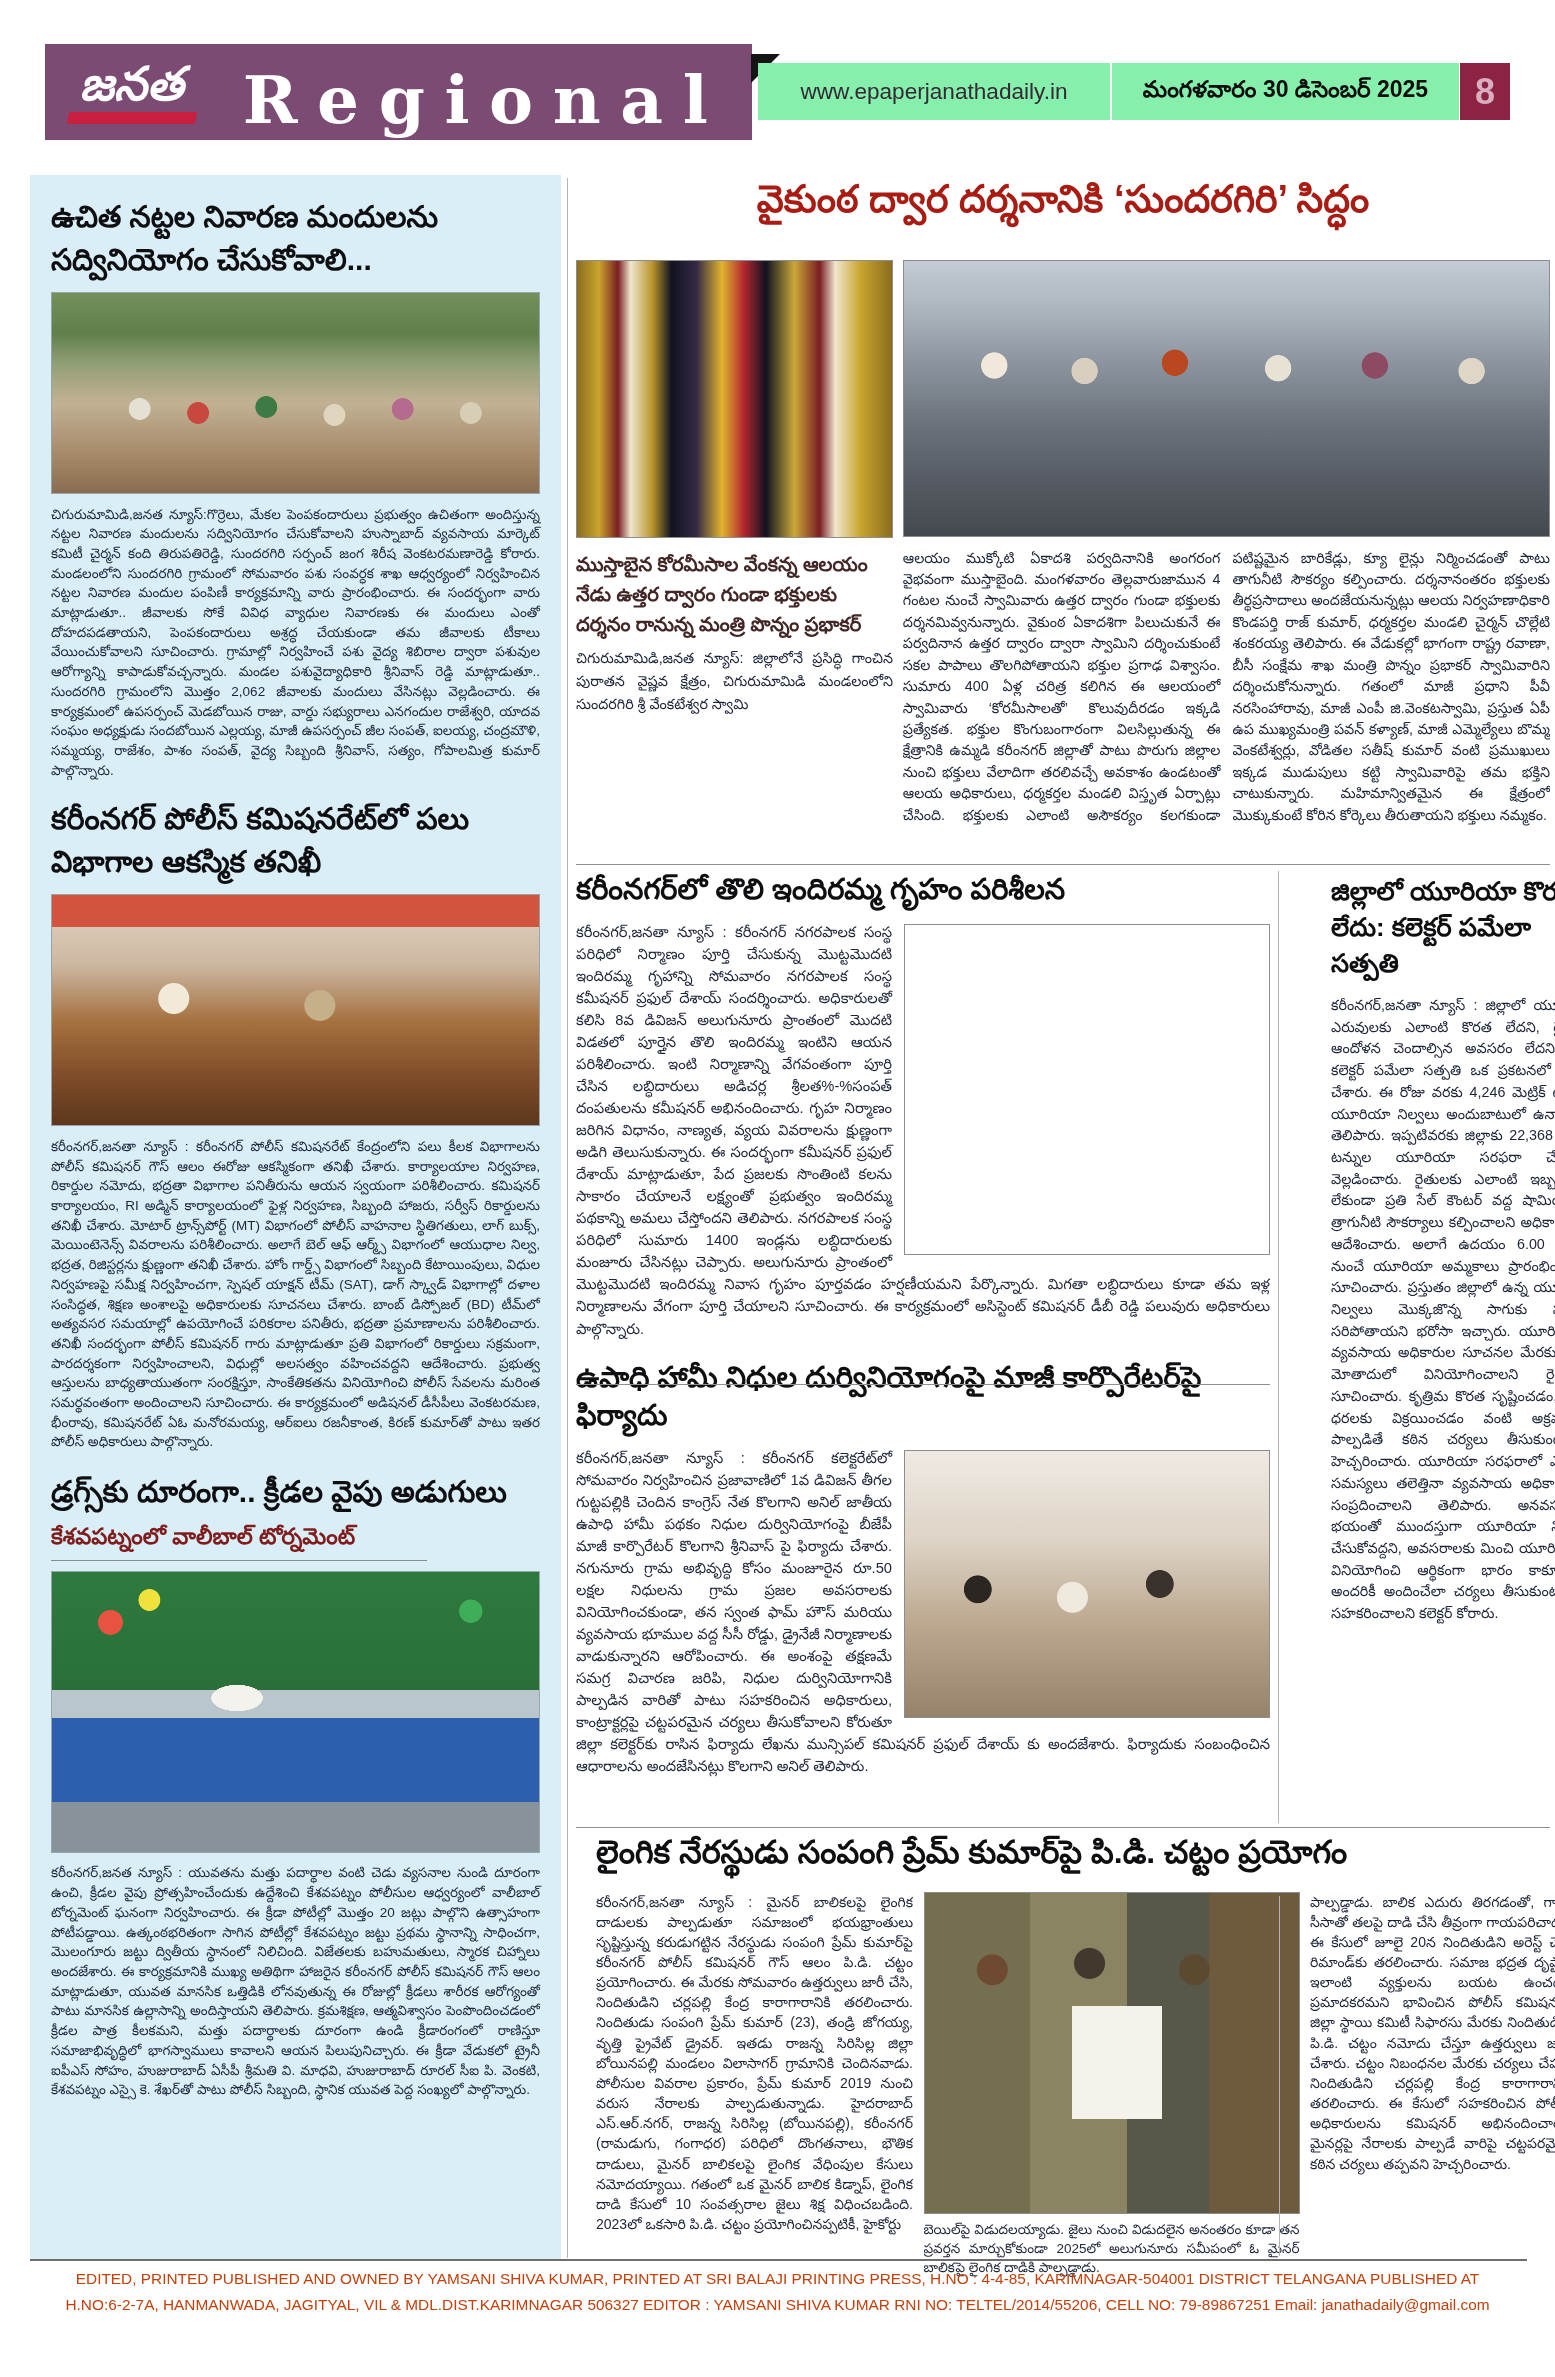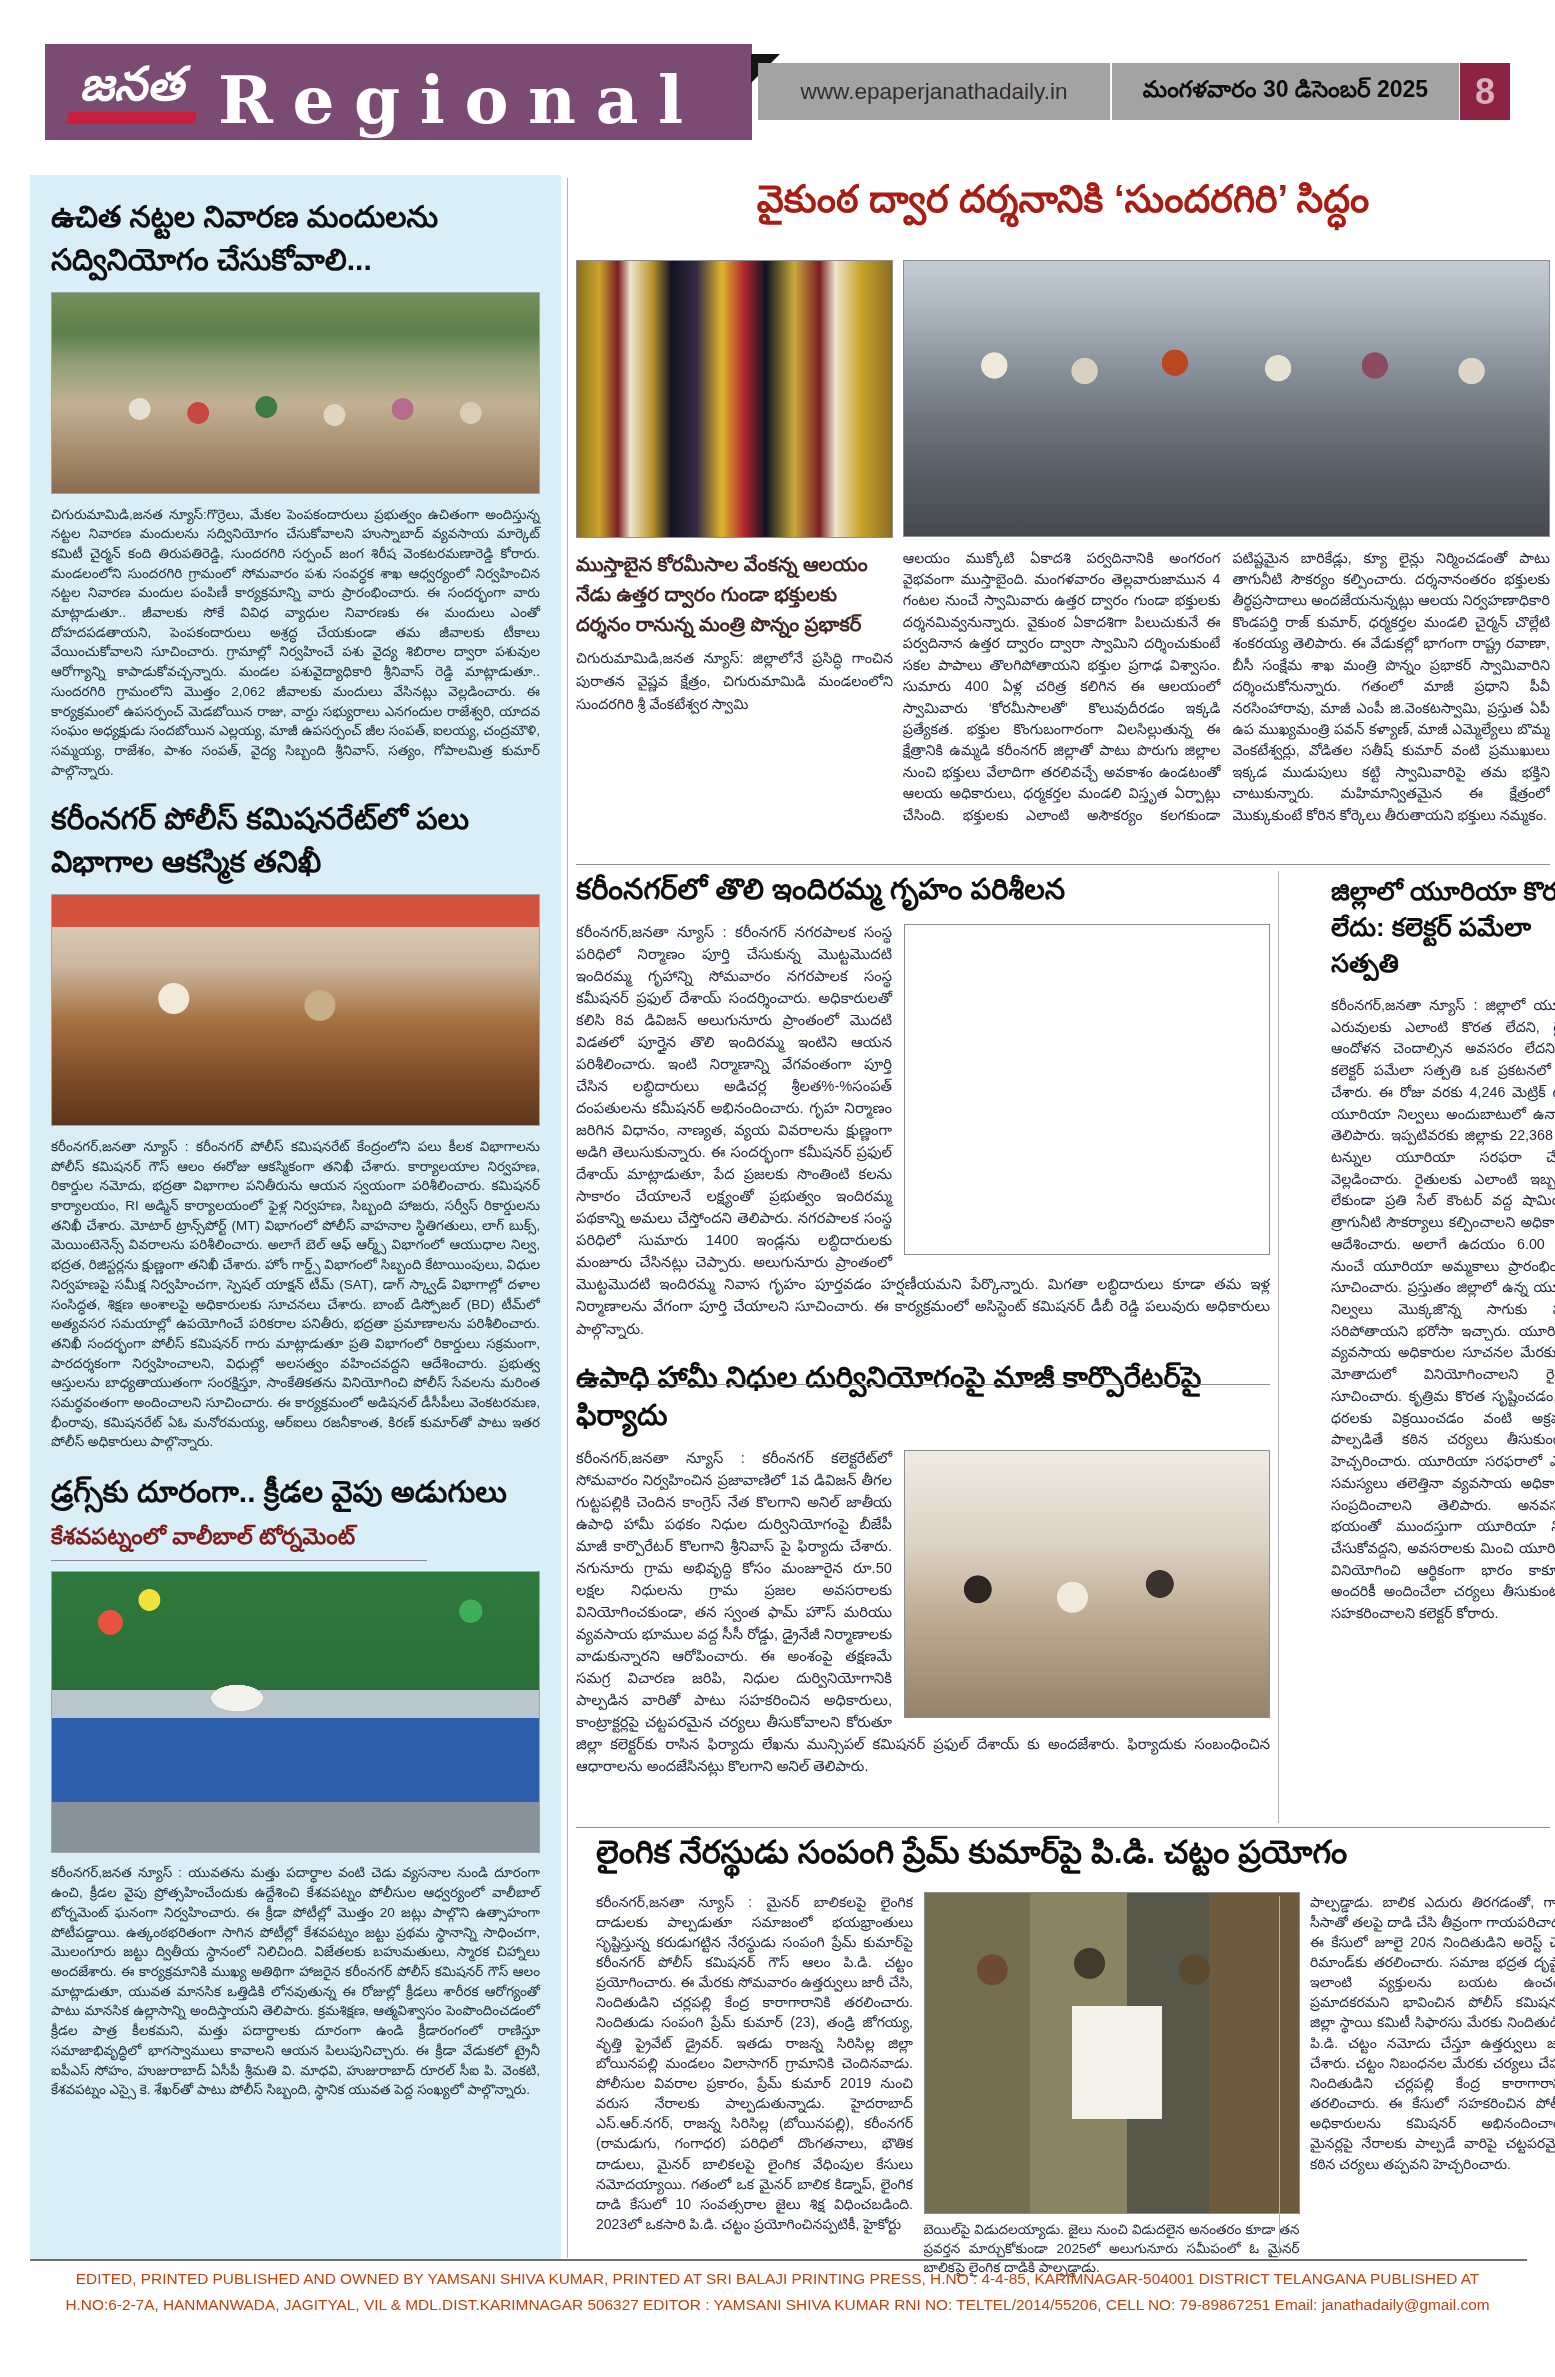--- a/index.html
+++ b/index.html
@@ -7,25 +7,25 @@
   .page{position:relative;width:1555px;height:2377px;background:#ffffff;overflow:hidden;}
 
   
   .masthead{position:absolute;left:45px;top:44px;width:707px;height:96px;background:#7b4b74;
     display:flex;align-items:center;}
   .logo-wrap{width:173px;display:flex;flex-direction:column;align-items:center;justify-content:center;}
   .logo-script{color:#ffffff;font-size:47px;font-weight:bold;font-style:italic;
     font-family:"DejaVu Serif","Liberation Serif",serif;line-height:1;}
   .logo-ribbon{margin-top:4.5px;width:128px;height:12px;background:#c81f3e;border-radius:1.5px;
     transform:skewX(-12deg);}
-  .masthead-title{flex:1;color:#ffffff;font-size:66px;font-weight:bold;
+  .masthead-title{flex:1;color:#ffffff;text-align:center;font-size:66px;font-weight:bold;
     letter-spacing:19.6px;font-family:"DejaVu Serif","Liberation Serif",serif;line-height:1;margin-top:16px;}
   .fold-triangle{position:absolute;left:751px;top:54px;width:0;height:0;
     border-left:29px solid #141414;border-bottom:29px solid transparent;}
-  .info-bar{position:absolute;left:758px;top:63px;width:701px;height:57px;background:#a3a3a3;
+  .info-bar{position:absolute;left:758px;top:63px;width:701px;height:57px;background:#86efac;
     display:flex;align-items:stretch;text-align:center;}
   .info-url{flex:0 0 352px;display:flex;align-items:center;justify-content:center;
     color:#332a35;font-size:22.6px;border-right:2.3px solid #ffffff;}
   .info-date{flex:1;display:flex;align-items:center;justify-content:center;
     color:#0d0d0d;font-size:23px;font-weight:bold;}
   .page-num{position:absolute;left:1460px;top:63px;width:50px;height:57px;background:#8d2342;
     color:#d9aebf;font-size:36px;font-weight:bold;display:flex;align-items:center;justify-content:center;}
 
   
   .lead-headline{position:absolute;left:576px;top:178px;width:974px;height:77px;

